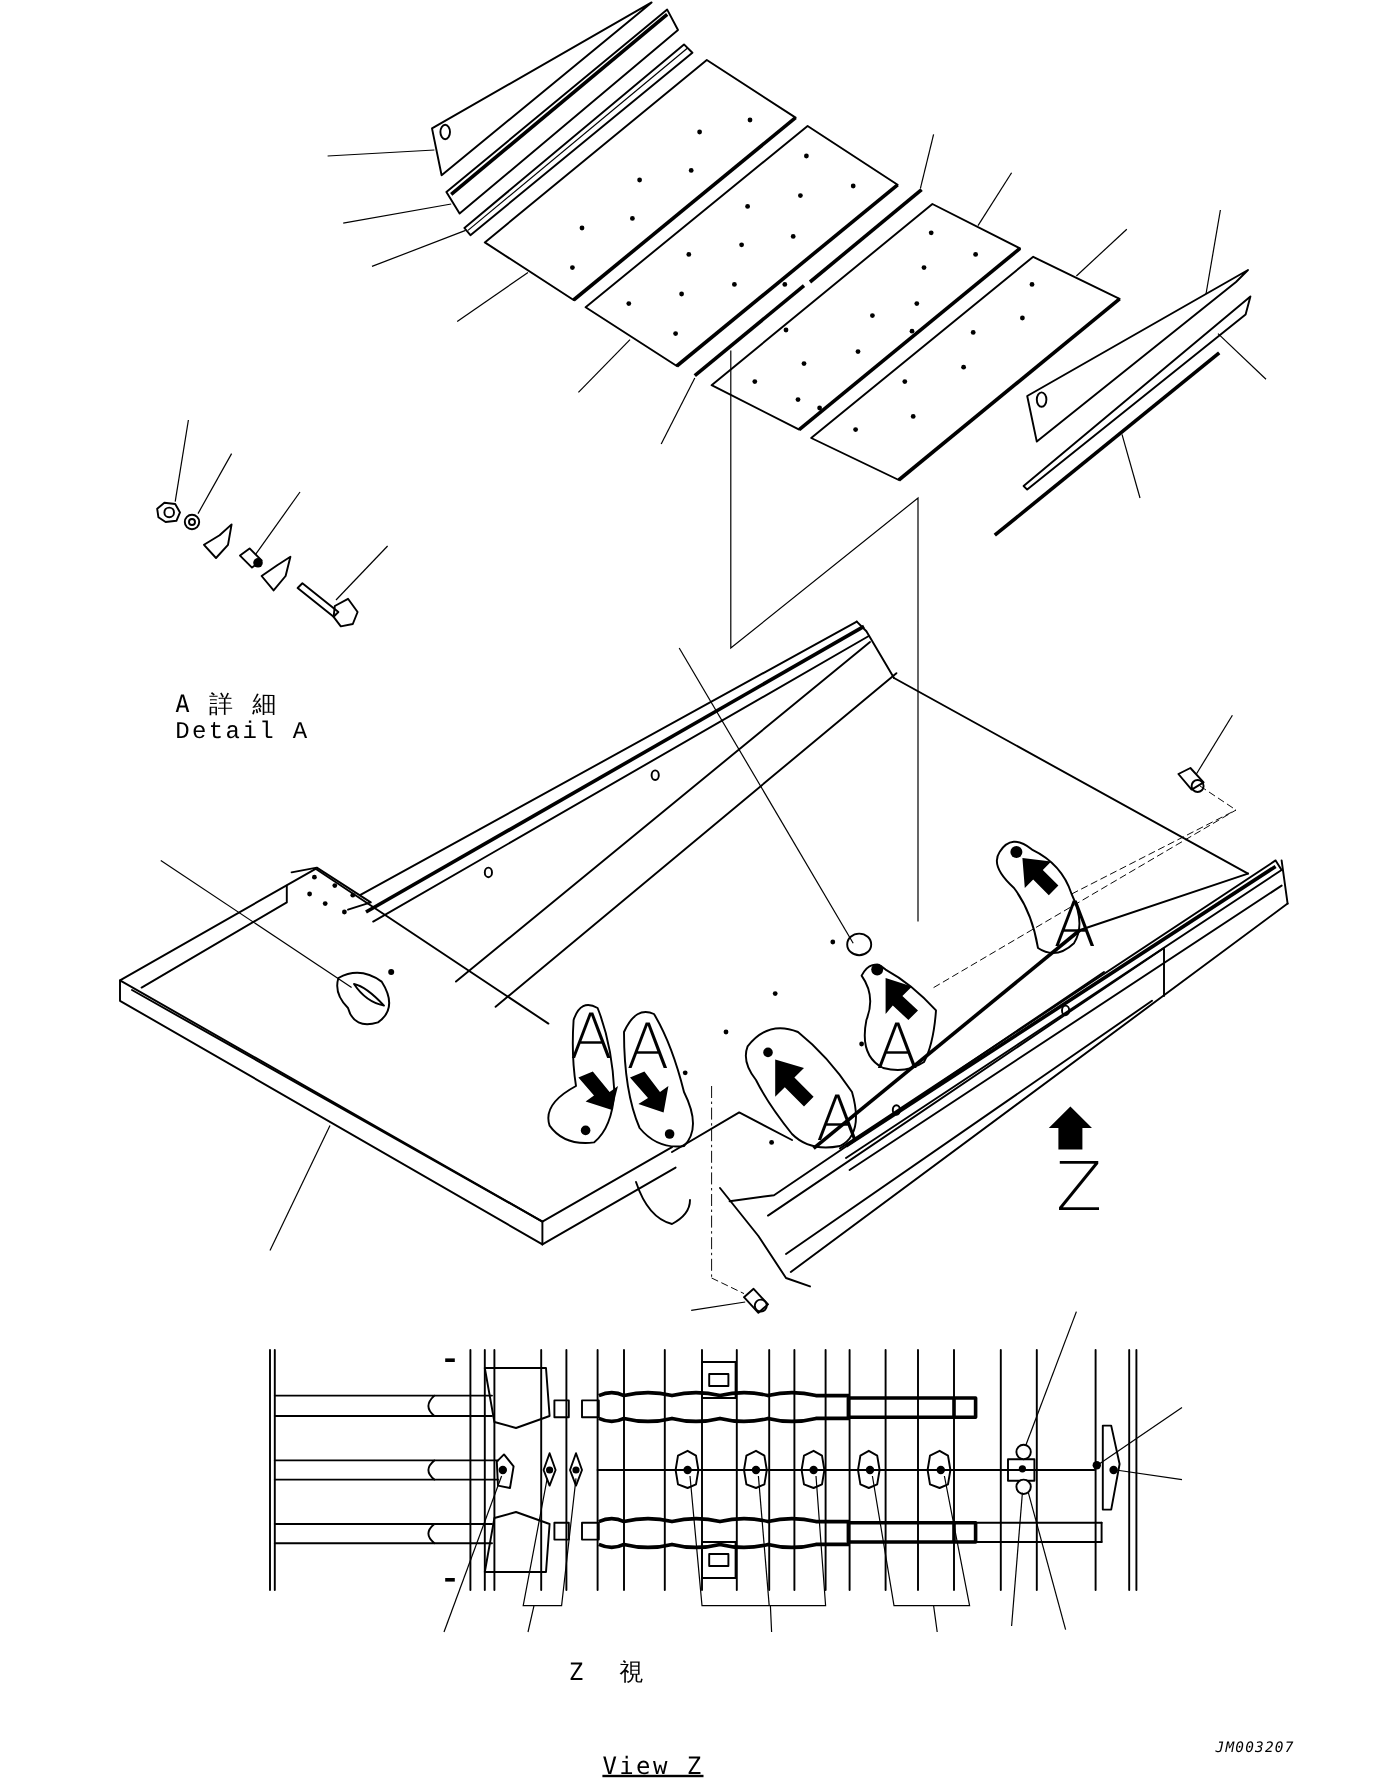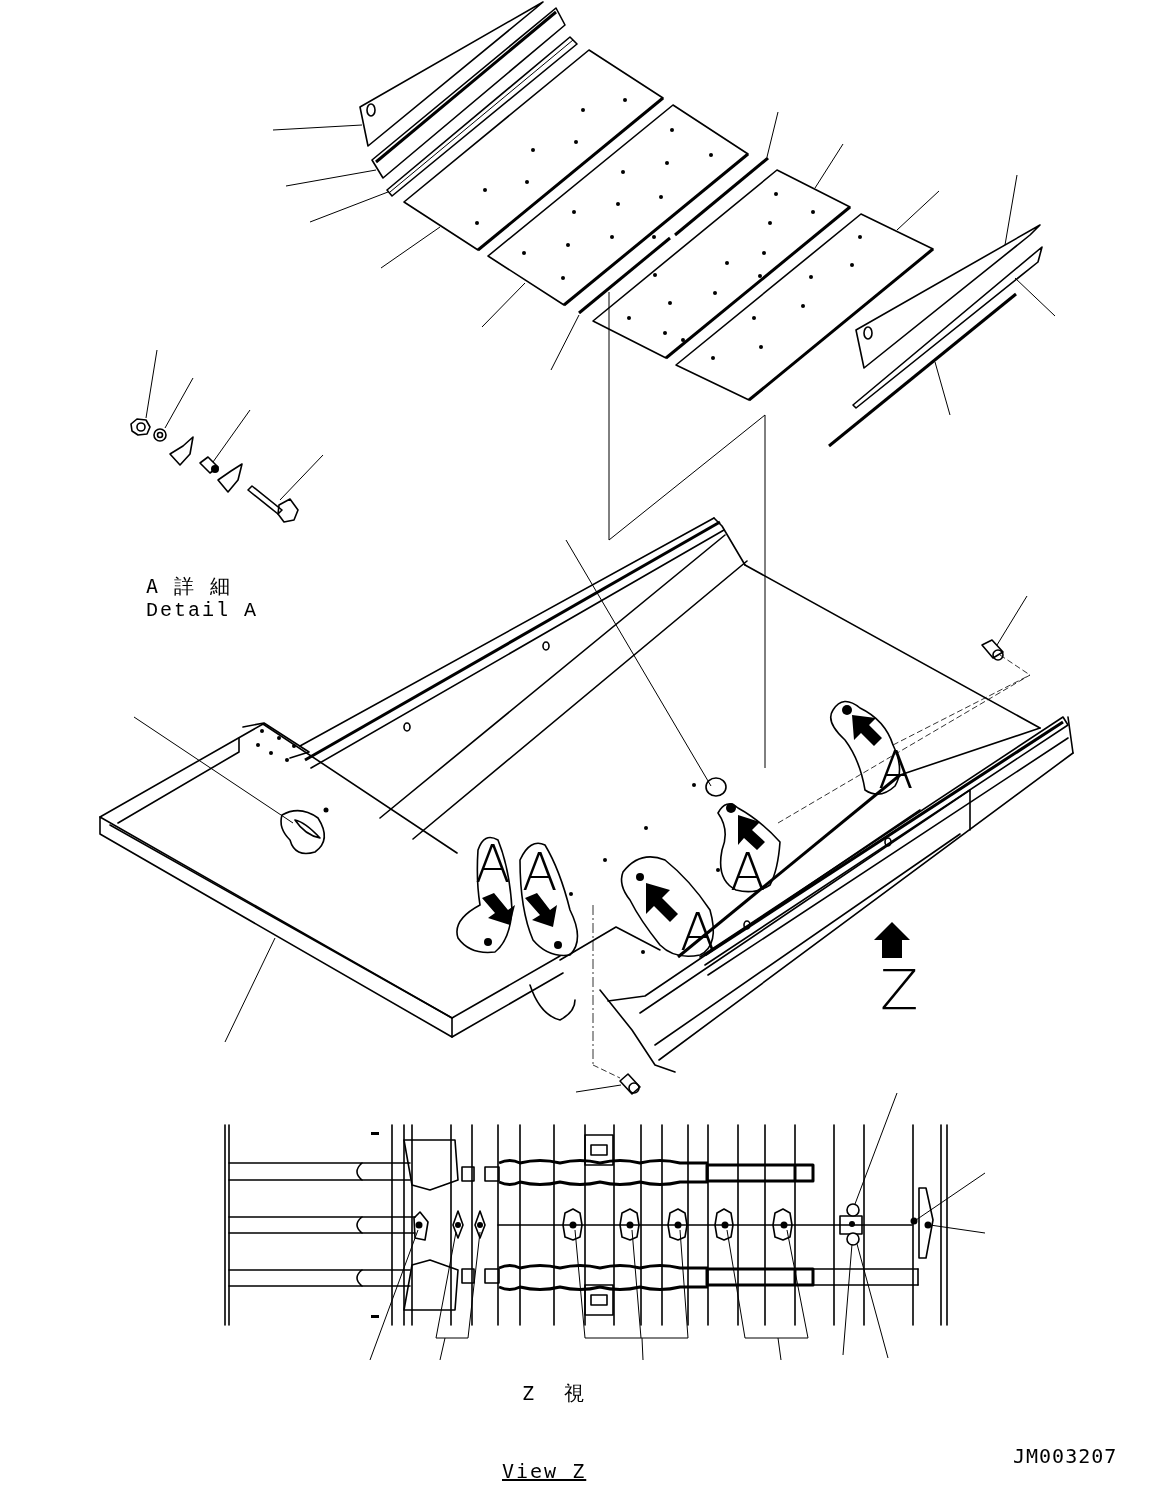--- a/index.html
+++ b/index.html
@@ -380,18 +380,18 @@
       <line x1="897" y1="1093" x2="855" y2="1204"></line>
       <line x1="985" y1="1173" x2="916" y2="1220"></line>
       <line x1="985" y1="1233" x2="930" y2="1225"></line>
     </g>
   </g>
 </svg>
 
 <div class="label" style="left:146px; top:575px;">A 詳 細</div>
 <div class="label" style="left:146px; top:600px;font-family:Liberation Mono, monospace;">Detail A</div>
 
-<div class="label" style="left:522px; top:1382px;">Z  視</div>
+<div class="label" style="left:474px; top:1382px;">Z  視</div>
 <div class="label" style="left:502px; top:1460px;text-decoration:underline;">View Z</div>
 
 <div class="view-letter" style="left:880px; top:962px;">Z</div>
 
-<div class="label" style="left:1013px; top:1445px; font-size:20px; letter-spacing:1px;">JM003207</div>
+<div class="label" style="left:1013px; top:1445px; font-size:12px; letter-spacing:1px;font-style:italic;">JM003207</div>
 
 </body></html>

